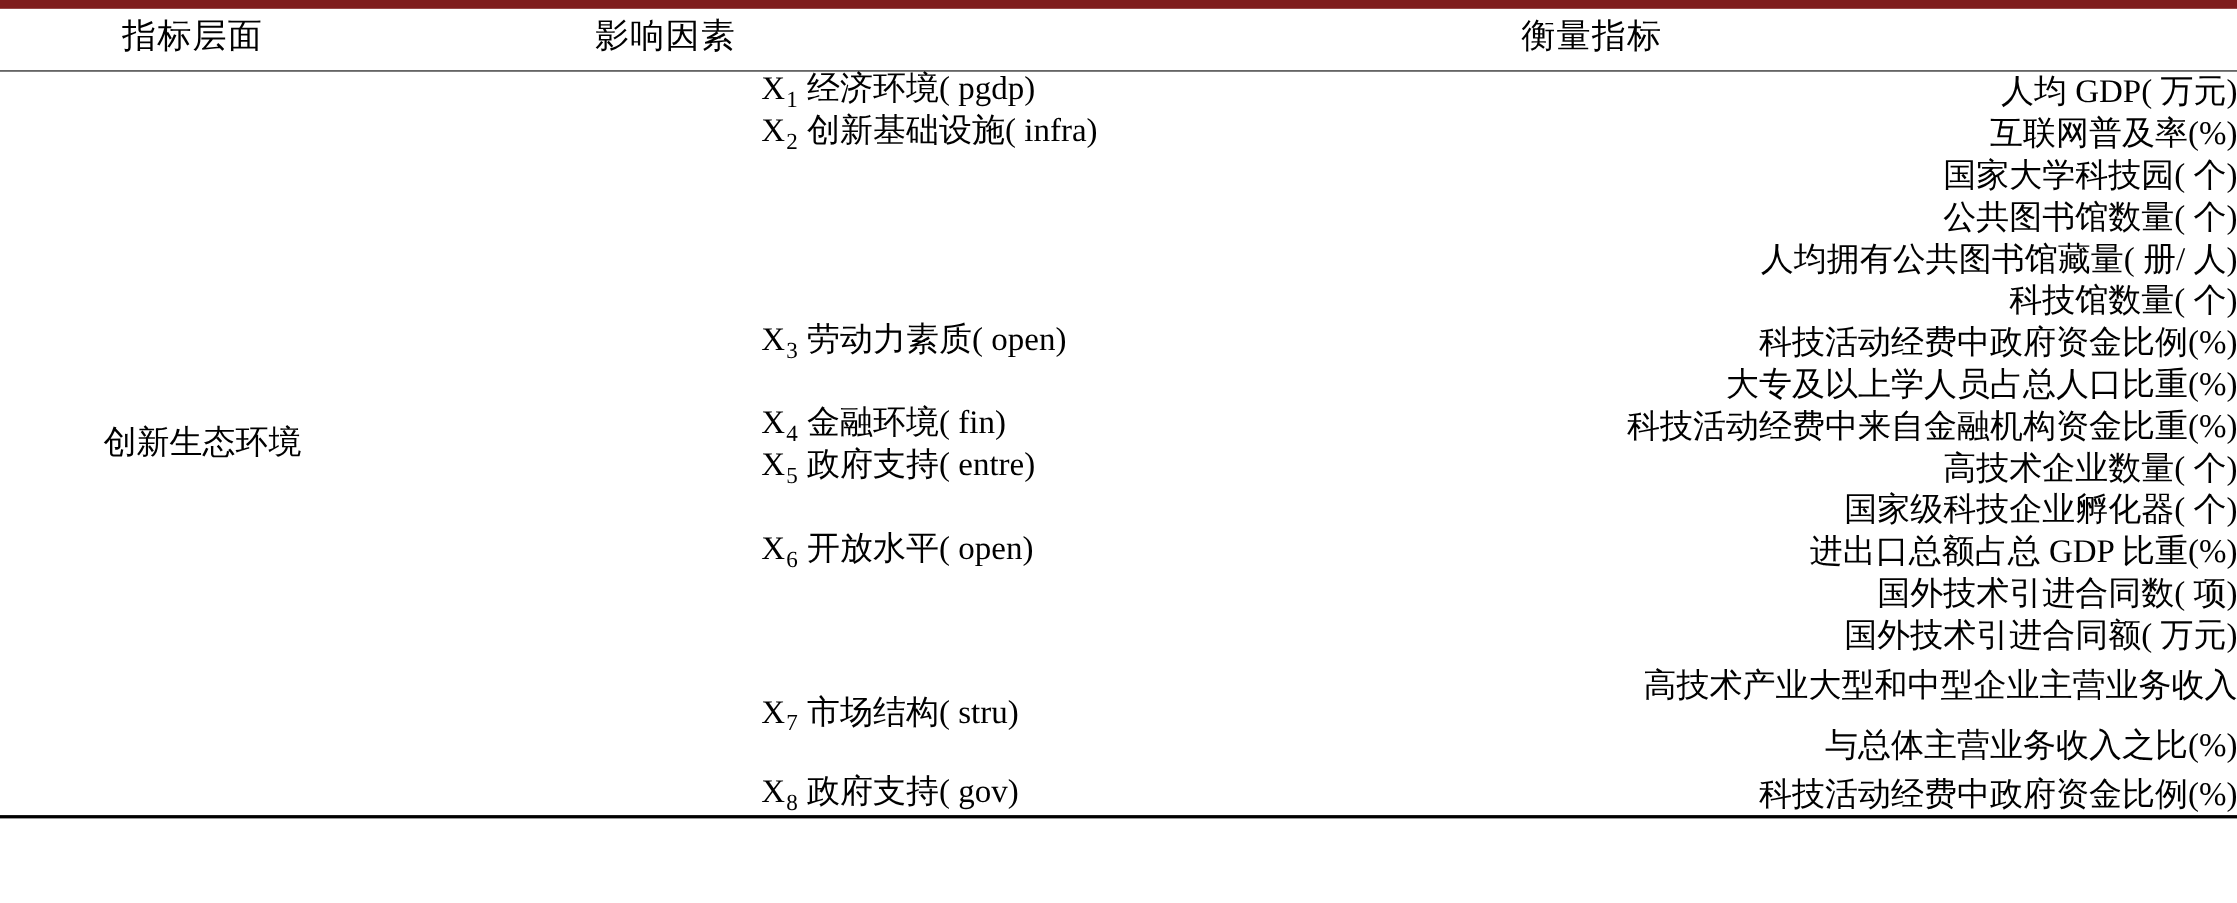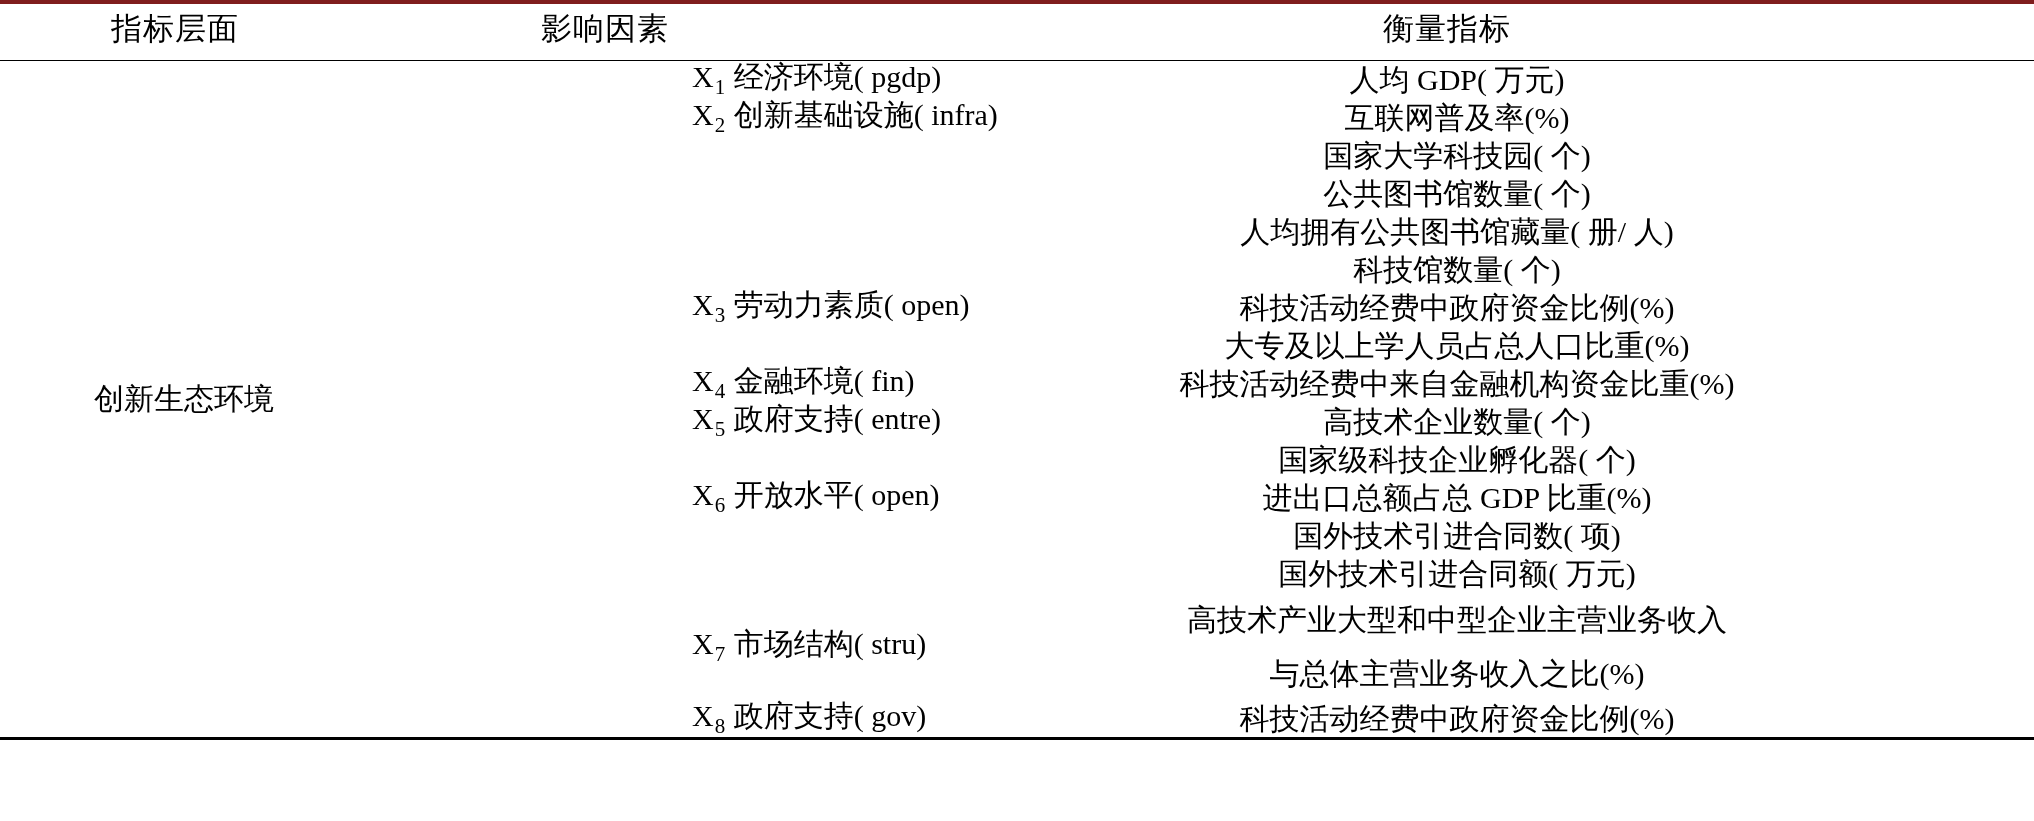--- a/index.html
+++ b/index.html
@@ -31,21 +31,21 @@
 
   thead th {
     font-weight: normal;
     font-size: 31px;
     text-align: center;
     padding: 4px 0 10px 0;
     vertical-align: middle;
     letter-spacing: 1px;
   }
   thead tr.head-row {
-    border-top: 4px solid #7f1d1d;
+    border-top: 8px solid #7f1d1d;
     border-bottom: 1.6px solid #000;
   }
   tbody tr td {
     font-size: 30px;
     vertical-align: middle;
     padding: 0;
     line-height: 1.0;
   }
   .row-cell {
     height: 38px;
@@ -55,21 +55,21 @@
     padding-left: 18px;
     font-size: 30px;
     vertical-align: middle;
   }
   td.factor-cell {
     text-align: center;
     padding-left: 342px;
     white-space: nowrap;
   }
   td.metric-cell {
-    text-align: center;
+    text-align: right;
     padding-left: 20px;
     white-space: nowrap;
   }
   .sub {
     font-size: 21px;
     vertical-align: sub;
     padding: 0 1px 0 1px;
   }
   .latin {
     font-family: "Liberation Serif", "DejaVu Serif", serif;

